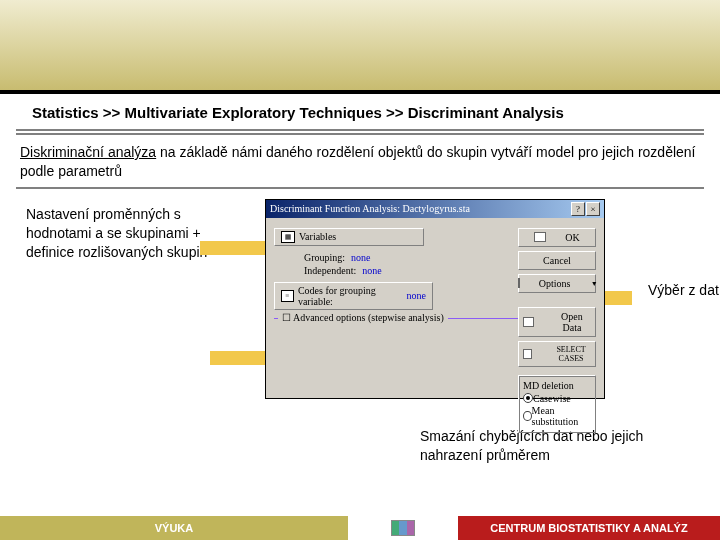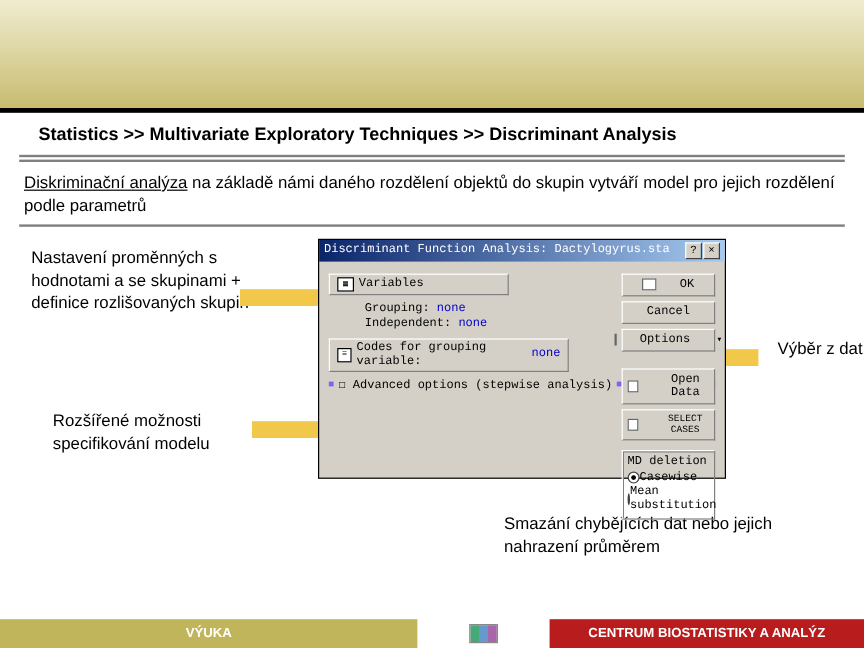--- a/index.html
+++ b/index.html
@@ -5,42 +5,42 @@
   * { margin: 0; padding: 0; box-sizing: border-box; }
   body { width: 720px; height: 540px; background: #fff; font-family: Arial, sans-serif; position: relative; overflow: hidden; }
   .topband { width: 720px; height: 90px; background: linear-gradient(to bottom, #f0ecd0, #dcd4a0 50%, #c8bc70); }
   .blackbar { width: 720px; height: 4px; background: #000; }
   .breadcrumb { font-size: 15px; font-weight: bold; color: #000; padding: 10px 32px 8px; }
   .hr { height: 2px; background: #808080; margin: 0 16px 2px; }
   .desc { font-size: 14px; color: #000; padding: 6px 20px 6px; line-height: 1.35; }
   .desc .under { text-decoration: underline; }
   .content { position: relative; height: 290px; }
   .note { position: absolute; font-size: 14px; line-height: 1.35; color: #000; }
-  .dialog { position: absolute; left: 265px; top: 8px; width: 340px; background: #d4d0c8; border: 1px solid #000; font-size: 10px; font-family: Liberation Mono, monospace; }
+  .dialog { position: absolute; left: 265px; top: 8px; width: 340px; background: #d4d0c8; border: 1px solid #000; font-size: 10px; font-family: Liberation Serif, serif; }
   .titlebar { height: 18px; background: linear-gradient(to right, #0a246a, #a6caf0); color: #fff; display: flex; align-items: center; padding: 0 4px; justify-content: space-between; }
   .titlebar .tbtns { display: flex; gap: 1px; }
   .tbtns span { width: 14px; height: 14px; background: #d4d0c8; border: 1px solid #fff; border-right-color: #404040; border-bottom-color: #404040; font-size: 9px; display: flex; align-items: center; justify-content: center; color: #000; }
   .tabstrip { display: flex; border-bottom: 1px solid #808080; padding: 4px 4px 0; gap: 2px; }
   .tab { background: #d4d0c8; border: 1px solid #808080; border-bottom: none; padding: 2px 10px; font-size: 10px; }
   .tab.active { background: #d4d0c8; border-bottom: 1px solid #d4d0c8; margin-bottom: -1px; }
   .dbody { padding: 10px 8px 8px; position: relative; min-height: 180px; }
   .wbtn { display: flex; align-items: center; gap: 4px; background: #d4d0c8; border: 1px solid #fff; border-right-color: #808080; border-bottom-color: #808080; padding: 2px 6px; font-size: 10px; margin-bottom: 6px; width: 150px; }
   .wbtn .ico { width: 14px; height: 12px; background: #fff; border: 1px solid #000; font-size: 7px; display: flex; align-items: center; justify-content: center; }
   .row { display: flex; align-items: center; font-size: 10px; margin: 2px 0 2px 30px; gap: 6px; }
   .blue { color: #0000cd; }
   .rbtns { position: absolute; right: 8px; top: 10px; width: 78px; display: flex; flex-direction: column; gap: 4px; }
   .rbtn { background: #d4d0c8; border: 1px solid #fff; border-right-color: #808080; border-bottom-color: #808080; padding: 3px 4px; font-size: 10px; text-align: center; display: flex; align-items: center; justify-content: center; gap: 19px; }
   .rbtn .ri { width: 12px; height: 10px; background: #fff; border: 1px solid #666; }
   .rbtn.opt::after { content: "▾"; font-size: 8px; margin-left: 3px; }
   .grp { border: 1px solid #808080; border-top-color: #fff; border-left-color: #fff; margin-top: 4px; padding: 4px 4px 4px 4px; font-size: 10px; box-shadow: inset 1px 1px 0 #808080; }
   .grp .gl { margin: 0 0 2px 0; }
   .radio { display: flex; align-items: center; gap: 0; margin: 1px 0; }
   .radio .dot { width: 10px; height: 10px; border: 1px solid #404040; border-radius: 50%; background: #fff; display: flex; align-items: center; justify-content: center; }
   .radio .dot.sel::after { content: ""; width: 4px; height: 4px; background: #000; border-radius: 50%; }
-  .advline { border-top: 4px solid #8b5cf6; margin: 8px 0 4px; position: relative; text-align: right; }
+  .advline { border-top: 1px solid #8b5cf6; margin: 8px 0 4px; position: relative; text-align: right; }
   .advline .albl { position: absolute; top: -7px; left: 4px; background: #d4d0c8; padding: 0 4px; font-size: 10px; }
   .advtxt { font-size: 9px; padding: 4px 90px 4px 26px; color: #000; }
   .arrow { position: absolute; background: #f2c84b; height: 14px; }
   .arrow::after { content: ""; position: absolute; right: -12px; top: -5px; border: 12px solid transparent; border-left: 14px solid #f2c84b; border-right: none; }
   .arrow.rev::after { right: auto; left: -12px; border: 12px solid transparent; border-right: 14px solid #f2c84b; border-left: none; }
   .callboxV { position: absolute; border: 2px solid #f2c84b; background: transparent; }
   .footer { position: absolute; bottom: 0; left: 0; width: 720px; height: 24px; display: flex; }
   .fseg { height: 24px; display: flex; align-items: center; justify-content: center; font-size: 11px; font-weight: bold; }
   .fseg.l { width: 348px; background: #c0b55a; color: #fff; }
   .fseg.m { width: 110px; background: #fff; }
@@ -58,21 +58,20 @@
 <div class="hr"></div>
 
 <div class="desc">
   <span class="under">Diskriminační analýza</span><span> na základě námi daného rozdělení objektů do skupin vytváří model pro jejich rozdělení podle parametrů</span>
 </div>
 <div class="hr"></div>
 
 <div class="content">
 
   <div class="note" style="left:26px; top:14px; width:200px;">Nastavení proměnných s hodnotami a se skupinami + definice rozlišovaných skupin</div>
-  <div class="note" style="left:44px; top:150px; width:180px;">Rozšířené možnosti specifikování modelu</div>
   <div class="note" style="left:648px; top:90px; width:80px;">Výběr z dat</div>
   <div class="note" style="left:420px; top:236px; width:240px;">Smazání chybějících dat nebo jejich nahrazení průměrem</div>
 
   <div class="arrow" style="left:200px; top:50px; width:70px;"></div>
   <div class="arrow" style="left:210px; top:160px; width:60px;"></div>
   <div class="arrow rev" style="left:592px; top:100px; width:40px;"></div>
 
   <div class="callboxV" style="left:522px; top:92px; width:74px; height:28px;"></div>
   <div class="callboxV" style="left:522px; top:126px; width:74px; height:68px;"></div>
 
@@ -90,21 +89,21 @@
         <span>Variables</span>
       </div>
       <div class="row">
         <span>Grouping:</span>
         <span class="blue">none</span>
       </div>
       <div class="row">
         <span>Independent:</span>
         <span class="blue">none</span>
       </div>
-      <div class="wbtn" style="width:200px; margin-top:6px;">
+      <div class="wbtn" style="width:159px; margin-top:6px;">
         <span class="ico">≡</span>
         <span>Codes for grouping variable:</span>
         <span class="blue">none</span>
       </div>
 
       <div class="advline">
         <span class="albl">☐ <span>Advanced options (stepwise analysis)</span></span>
       </div>
 
       <div class="rbtns">

